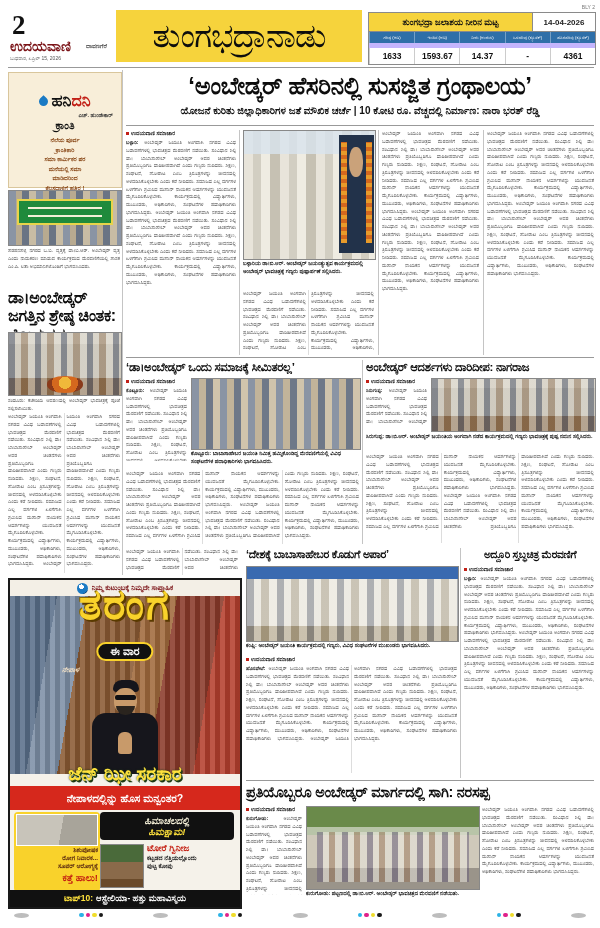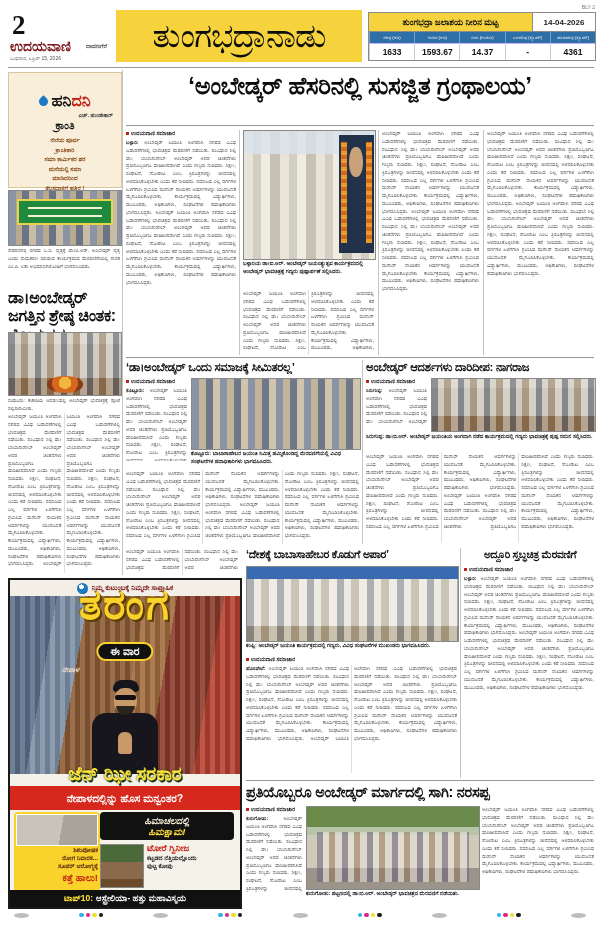--- a/index.html
+++ b/index.html
@@ -24,21 +24,21 @@
   .masthead{background:#f6d33c;display:flex;align-items:center;justify-content:center;
             font-size:33px;font-weight:400;color:#0d0d0d;letter-spacing:-1px}
   .res{border:1px solid #8a8a8a;font-family:"Liberation Sans",sans-serif}
   .res-top{display:flex;height:18px}
   .res-title{flex:1;background:#f6d33c;font-size:8.5px;font-weight:bold;display:flex;align-items:center;justify-content:center}
   .res-date{width:62px;background:#fff;border-left:1px solid #8a8a8a;font-size:8px;font-weight:bold;
             display:flex;align-items:center;justify-content:center;color:#222}
   .res-heads{display:flex;height:11px;background:#2f6fa8;border-top:1px solid #8a8a8a}
   .res-heads span{flex:1;color:#fff;font-size:4.3px;display:flex;align-items:center;justify-content:center;
                   border-left:1px solid rgba(255,255,255,.35);overflow:hidden;white-space:nowrap}
-  .res-vals{display:flex;height:16px;border-top:1px solid #c4b5fd}
+  .res-vals{display:flex;height:16px;border-top:5px solid #c4b5fd}
   .res-vals span{flex:1;font-size:8.5px;font-weight:bold;display:flex;align-items:center;justify-content:center;
                  border-left:1px solid #ccc}
   .plate{font-size:5px;color:#777}
   
   .hani{background:#f8eed9;border:1px solid #d9c69c;text-align:center}
   .hani-logo{font-size:16px;font-weight:800;margin-top:19px}
   .hani-red{color:#c22017}
   .droplet{display:inline-block;width:9px;height:9px;background:#1a7ac4;border-radius:0 50% 50% 50%;
            transform:rotate(45deg);margin-right:3px}
   .hani-by{font-size:5.5px;color:#333;text-align:right;margin:2px 8px 0 0;font-weight:bold}
@@ -143,20 +143,21 @@
       <span>1593.67</span>
       <span>14.37</span>
       <span>-</span>
       <span>4361</span>
     </div>
   </div>
 
   <div class="abs hr" style="left:8px;right:6px;top:67px"></div>
 
   <div class="abs headline" style="left:126px;top:72px;width:468px;text-align:center;font-size:24px">‘ಅಂಬೇಡ್ಕರ್ ಹೆಸರಿನಲ್ಲಿ ಸುಸಜ್ಜಿತ ಗ್ರಂಥಾಲಯ’</div>
+  <div class="abs" style="left:126px;top:105px;width:468px;text-align:center;font-size:10px;font-weight:bold">ಯೋಜನೆ ಕುರಿತು ಜಿಲ್ಲಾಧಿಕಾರಿಗಳ ಜತೆ ಮೌಖಿಕ ಚರ್ಚೆ | 10 ಕೋಟಿ ರೂ. ವೆಚ್ಚದಲ್ಲಿ ನಿರ್ಮಾಣ: ನಾರಾ ಭರತ್ ರೆಡ್ಡಿ</div>
   <div class="abs hr" style="left:126px;right:6px;top:125px"></div>
 
   <div class="abs hani" style="left:8px;top:72px;width:112px;height:114px">
     <div class="hani-logo">
       <span class="droplet"></span><span>ಹನಿ</span><span class="hani-red">ದನಿ</span>
     </div>
     <div class="hani-by">ಎಚ್. ಹುಂಡೇಕಾರ್</div>
     <div class="poem-title">ಕ್ರಾಂತಿ</div>
     <div class="poem">
       <div>ನೆಲೆಯ ಪೂರ್ವ</div>

